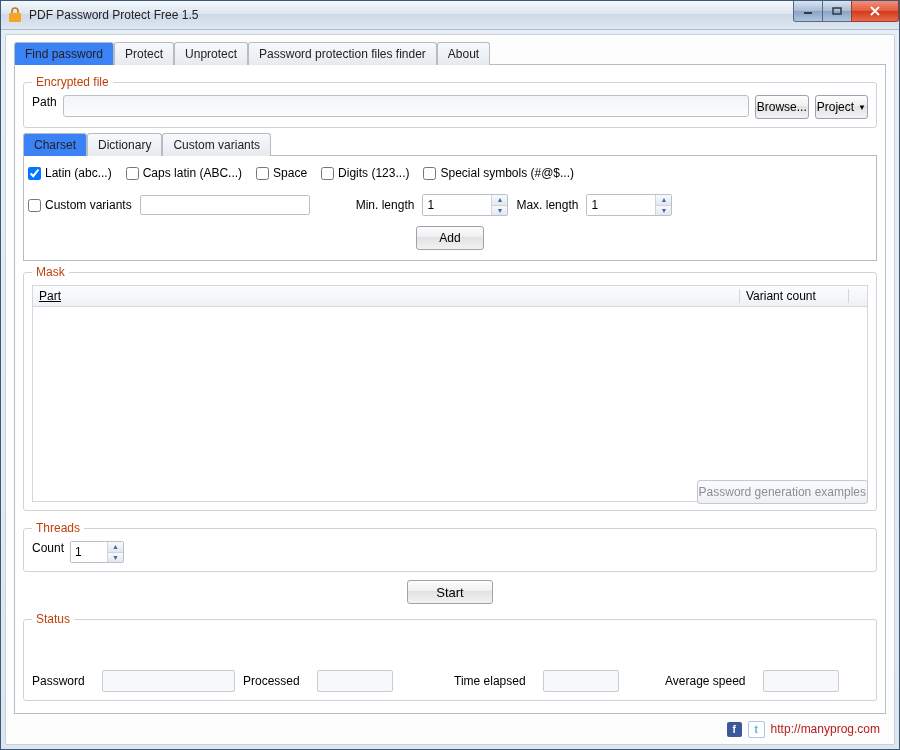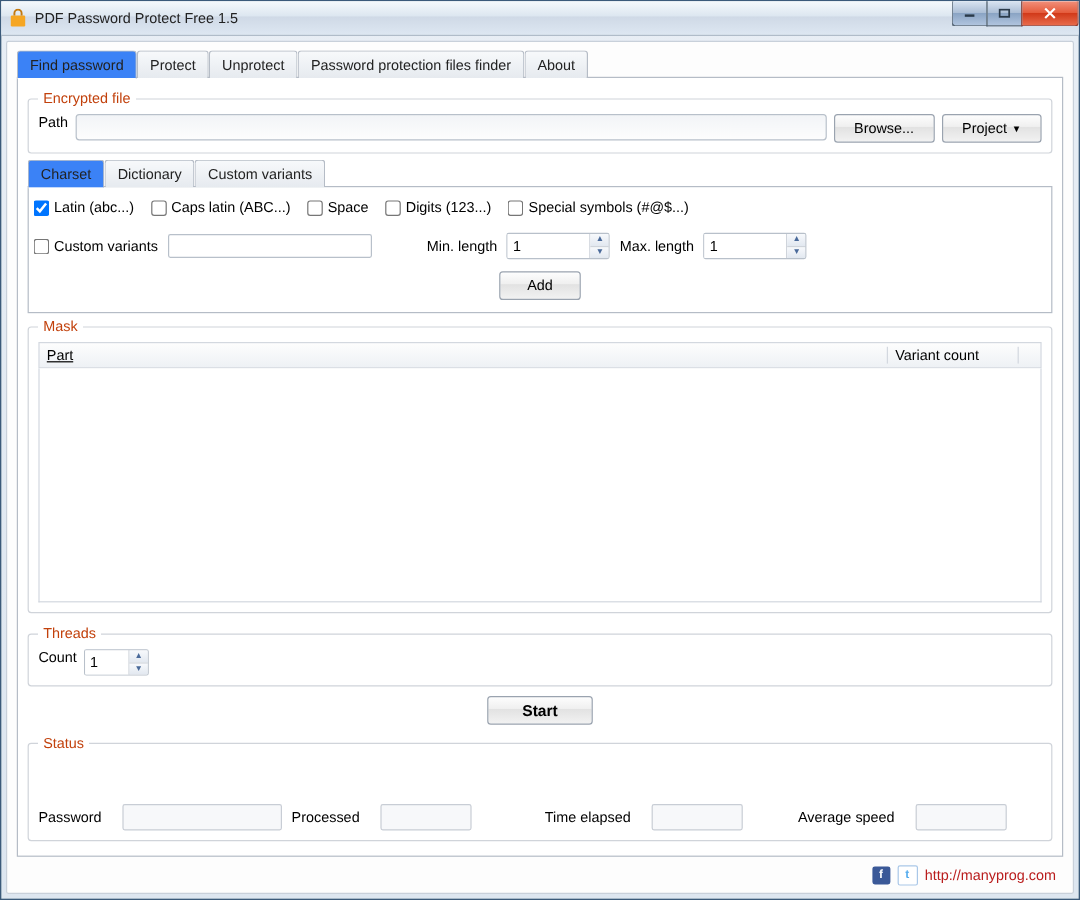--- a/index.html
+++ b/index.html
@@ -136,21 +136,21 @@
     flex: 1;
     height: 22px;
     border: 1px solid #b8c0ca;
     border-radius: 3px;
     background: linear-gradient(to bottom, #f2f4f7, #fdfdfd);
     padding: 0 4px;
     box-sizing: border-box;
   }
   .btn {
     height: 24px;
-    padding: 0 16px;
+    padding: 0 1px;
     border: 1px solid #9aa3af;
     border-radius: 3px;
     background: linear-gradient(to bottom, #fdfdfd 0%, #efefef 45%, #e2e2e2 46%, #f2f2f2 100%);
     cursor: pointer;
     font-size: 12px;
     display: inline-flex;
     align-items: center;
     gap: 4px;
   }
   .btn .caret {
@@ -269,21 +269,21 @@
   .pwd-examples-btn {
     position: absolute;
     right: 8px;
     bottom: 6px;
     color: #8a8f96;
     border-color: #c4c9d0;
     background: linear-gradient(to bottom, #fafbfc, #eef0f3);
   }
   .start-btn {
     padding: 3px 28px;
-    font-weight: bold;
+    font-weight: normal;
     font-size: 13px;
   }
   .status-row {
     display: flex;
     align-items: center;
     gap: 8px;
   }
   .status-field {
     display: flex;
     align-items: center;
@@ -445,20 +445,21 @@
       </div>
 
       <fieldset class="mask-fieldset">
         <legend>Mask</legend>
         <div class="grid-header">
           <div class="grid-col-part">Part</div>
           <div class="grid-col-count">Variant count</div>
           <div class="grid-col-pad"></div>
         </div>
         <div class="grid-body"></div>
+        <button class="btn pwd-examples-btn">Password generation examples</button>
       </fieldset>
 
       <fieldset>
         <legend>Threads</legend>
         <div class="row">
           <span>Count</span>
           <span class="spinner">
             <input type="text" style="width: 28px;" value="1">
             <span class="spins">
               <span class="spin-btn">▲</span>

